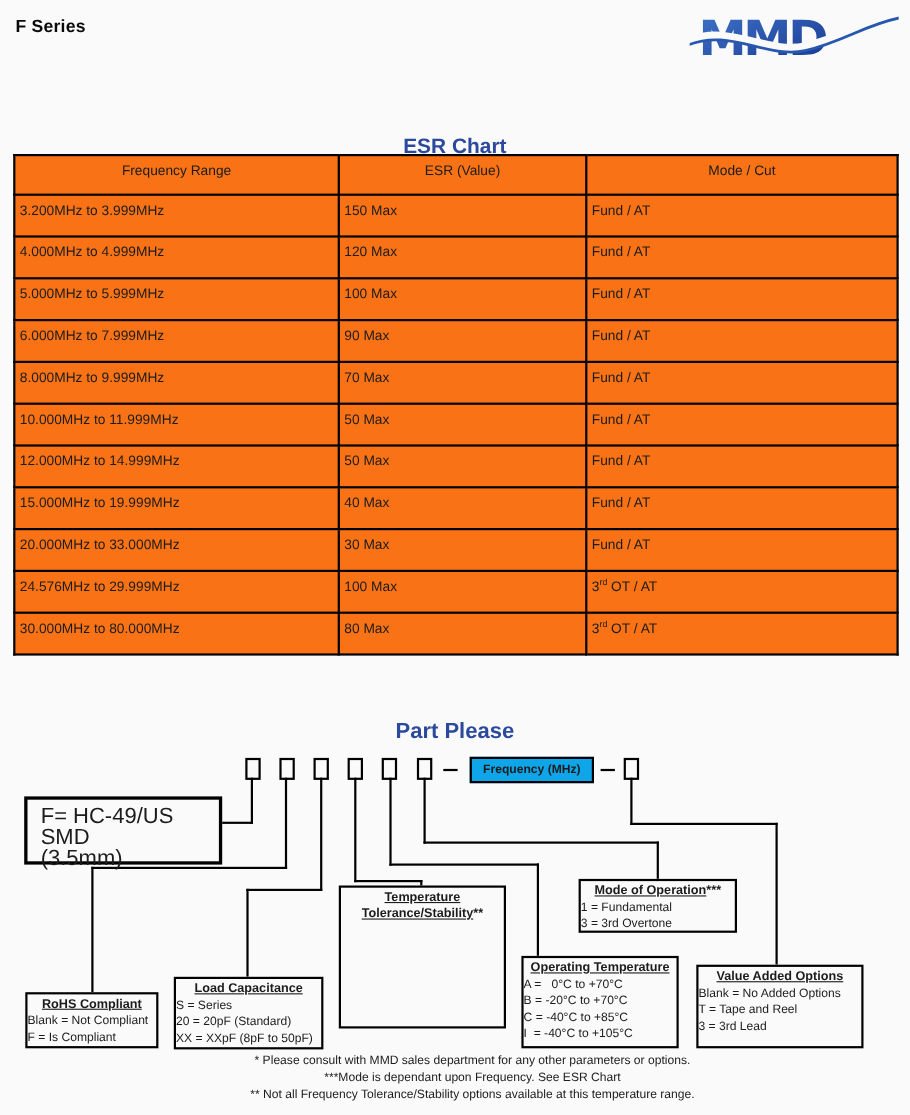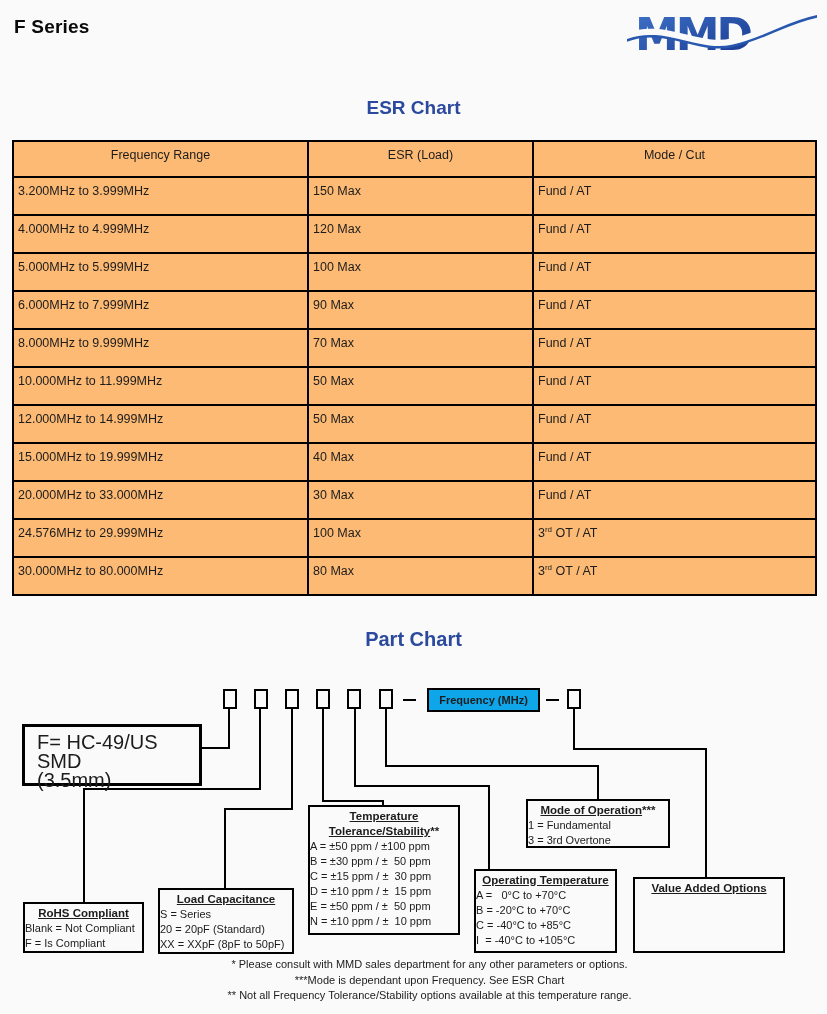--- a/index.html
+++ b/index.html
@@ -4,32 +4,32 @@
 <style>
   html,body{margin:0;padding:0;}
   body{
     width:827px;height:1014px;position:relative;
     background:#fafafa;color:#1c1c1c;
     font-family:"Liberation Sans","DejaVu Sans",sans-serif;
     overflow:hidden;
   }
   .abs{position:absolute;}
   
-  .doc-title{left:14px;top:16px;font-size:19px;font-weight:bold;color:#0a0a0a;letter-spacing:.2px;}
+  .doc-title{left:14px;top:16px;font-size:16px;font-weight:bold;color:#0a0a0a;letter-spacing:.2px;}
   .logo-wrap{right:10px;top:6px;width:190px;height:56px;}
   
-  .section-heading{left:0;width:827px;text-align:center;font-weight:bold;color:#2b4a9e;}
+  .section-heading{left:0;width:827px;text-align:center;font-weight:bold;color:#2b4a9e;margin-top:26px;}
   .esr-heading{top:97px;font-size:19px;}
   .pn-heading{top:628px;font-size:20px;}
   
   .esr-table-wrap{left:12px;top:140px;width:803px;}
   table.esr{border-collapse:collapse;table-layout:fixed;width:100%;}
   table.esr th,table.esr td{
     border:2px solid #000;font-size:12.5px;font-weight:normal;
-    vertical-align:top;padding:6px 4px 4px 4px;background:#fdba74;
+    vertical-align:top;padding:6px 4px 4px 4px;background:#f97316;
   }
   table.esr th{height:24px;text-align:center;}
   table.esr td{height:26px;}
   td.col-freq{text-align:left;padding-left:10px;}
   td.col-esr,td.col-mode{text-align:left;}
   sup{font-size:8px;line-height:0;vertical-align:super;}
   
   .digit-box{width:10px;height:16px;border:2px solid #000;background:#fafafa;top:689px;}
   .freq-box{left:427px;top:688px;width:109px;height:20px;border:2px solid #000;
     text-align:center;font-size:11px;font-weight:bold;line-height:20px;background:#0ea5e9;}
@@ -67,21 +67,21 @@
 <div class="abs esr-table-wrap">
   <table class="esr">
     <colgroup>
         <col style="width:295px">
         <col style="width:225px">
         <col style="width:283px">
       </colgroup>
     <thead>
       <tr>
         <th>Frequency Range</th>
-        <th>ESR (Load)</th>
+        <th>ESR (Value)</th>
         <th>Mode / Cut</th>
       </tr>
     </thead>
     <tbody>
         <tr>
           <td class="col-freq">3.200MHz to 3.999MHz</td>
           <td class="col-esr">150 Max</td>
           <td class="col-mode">Fund / AT</td>
         </tr>
         <tr>
@@ -131,21 +131,21 @@
         </tr>
         <tr>
           <td class="col-freq">30.000MHz to 80.000MHz</td>
           <td class="col-esr">80 Max</td>
           <td class="col-mode">3<sup>rd</sup> OT / AT</td>
         </tr>
       </tbody>
   </table>
 </div>
 
-<div class="abs section-heading pn-heading">Part Chart</div>
+<div class="abs section-heading pn-heading">Part Please</div>
 
 <div>
 
   <div class="abs digit-box" style="left:223px"></div>
   <div class="abs digit-box" style="left:254px"></div>
   <div class="abs digit-box" style="left:285px"></div>
   <div class="abs digit-box" style="left:316px"></div>
   <div class="abs digit-box" style="left:347px"></div>
   <div class="abs digit-box" style="left:379px"></div>
   <div class="abs dash" style="left:403px"></div>
@@ -200,28 +200,20 @@
         <div class="pn-item">20 = 20pF (Standard)</div>
         <div class="pn-item">XX = XXpF (8pF to 50pF)</div>
       </div>
   </div>
 
   <div class="abs pn-box" style="left:308px;top:805px;width:148px;height:126px">
     <div class="pn-box-title">
       <span class="u">Temperature</span><br>
       <span class="u">Tolerance/Stability</span><span>**</span>
     </div>
-    <div>
-        <div class="pn-item">A = ±50 ppm / ±100 ppm</div>
-        <div class="pn-item">B = ±30 ppm / ±  50 ppm</div>
-        <div class="pn-item">C = ±15 ppm / ±  30 ppm</div>
-        <div class="pn-item">D = ±10 ppm / ±  15 ppm</div>
-        <div class="pn-item">E = ±50 ppm / ±  50 ppm</div>
-        <div class="pn-item">N = ±10 ppm / ±  10 ppm</div>
-      </div>
   </div>
 
   <div class="abs pn-box" style="left:474px;top:869px;width:139px;height:80px">
     <div class="pn-box-title"><span class="u">Operating Temperature</span><span></span></div>
     <div>
         <div class="pn-item">A =   0°C to +70°C</div>
         <div class="pn-item">B = -20°C to +70°C</div>
         <div class="pn-item">C = -40°C to +85°C</div>
         <div class="pn-item">I  = -40°C to +105°C</div>
       </div>
@@ -230,20 +222,25 @@
   <div class="abs pn-box" style="left:526px;top:799px;width:140px;height:45px">
     <div class="pn-box-title"><span class="u">Mode of Operation</span><span>***</span></div>
     <div>
         <div class="pn-item">1 = Fundamental</div>
         <div class="pn-item">3 = 3rd Overtone</div>
       </div>
   </div>
 
   <div class="abs pn-box" style="left:633px;top:877px;width:148px;height:72px">
     <div class="pn-box-title"><span class="u">Value Added Options</span><span></span></div>
+    <div>
+        <div class="pn-item">Blank = No Added Options</div>
+        <div class="pn-item">T = Tape and Reel</div>
+        <div class="pn-item">3 = 3rd Lead</div>
+      </div>
   </div>
 
   <div class="abs footnotes">
     <div>* Please consult with MMD sales department for any other parameters or options.</div>
     <div>***Mode is dependant upon Frequency. See ESR Chart</div>
     <div>** Not all Frequency Tolerance/Stability options available at this temperature range.</div>
   </div>
 </div>
 
 </body></html>

